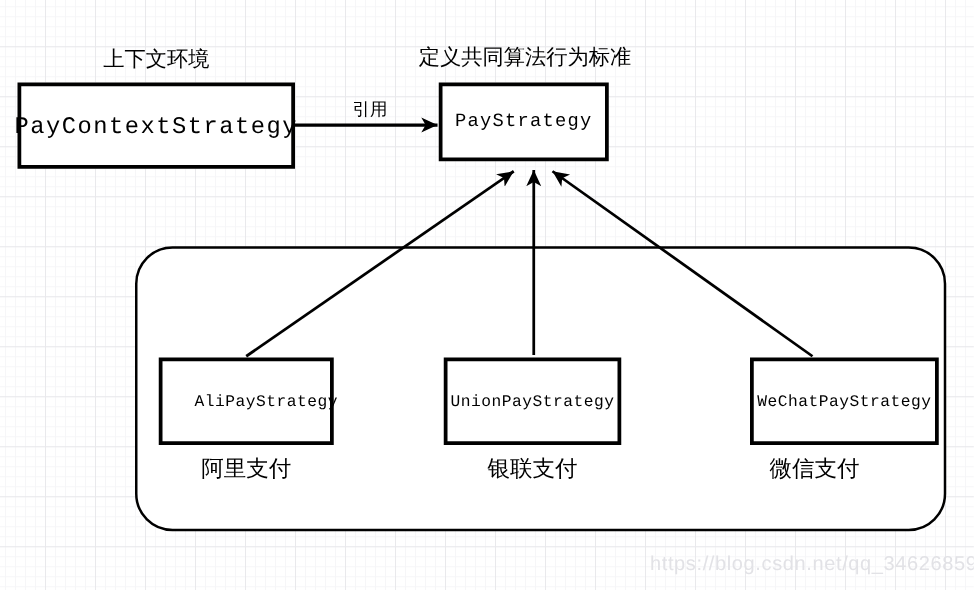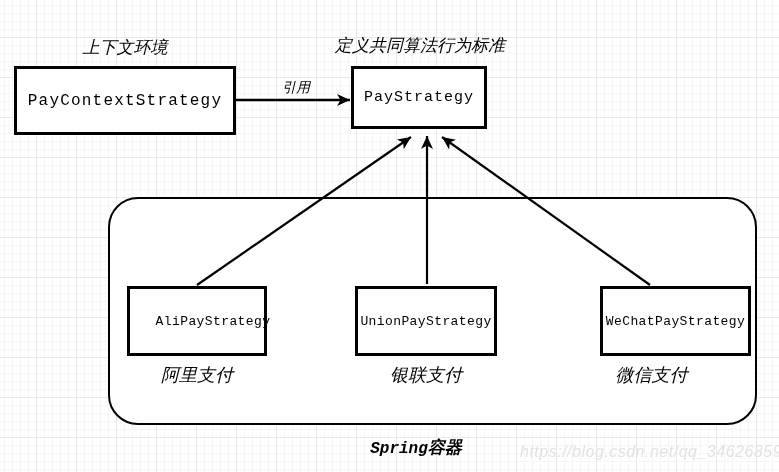--- a/index.html
+++ b/index.html
@@ -11,35 +11,35 @@
     background-image:
       linear-gradient(#e9e9ec 1px, transparent 1px),
       linear-gradient(90deg, #e9e9ec 1px, transparent 1px),
       linear-gradient(#f6f6f8 1px, transparent 1px),
       linear-gradient(90deg, #f6f6f8 1px, transparent 1px);
     background-size:40px 40px,40px 40px,8px 8px,8px 8px;
     background-position:-4px -3px;
     font-family:"Liberation Sans","DejaVu Sans",sans-serif;
     color:#000;
   }
-  .abs{position:absolute;font-style:italic;}
+  .abs{position:absolute;}
   .label{color:#000;text-align:center;}
   .cjk{font-family:"Liberation Sans","DejaVu Sans",sans-serif;}
   .mono{font-family:"Liberation Mono","DejaVu Sans Mono",monospace;}
   .box{
     position:absolute;
     background:#fff;
     border:3px solid #000;
     display:flex;align-items:center;justify-content:center;
     box-sizing:border-box;
   }
   .box span{white-space:nowrap;}
   .ctx-label{left:15px;top:36px;width:220px;font-size:17px;}
   .strat-label{left:300px;top:34px;width:240px;font-size:17px;}
-  .ctx-box{left:14px;top:66px;width:222px;height:69px;font-size:16px;letter-spacing:1.2px;}
+  .ctx-box{left:14px;top:66px;width:222px;height:69px;font-size:19px;letter-spacing:1.2px;}
   .strat-box{left:351px;top:66px;width:136px;height:63px;font-size:15px;letter-spacing:1px;}
   .ref-label{left:260px;top:79px;width:72px;font-size:14px;}
   .container-rect{
     position:absolute;
     left:108px;top:197px;width:649px;height:228px;
     background:#fff;
     border:2.6px solid #000;
     border-radius:30px;
     box-sizing:border-box;
   }
@@ -94,23 +94,20 @@
   </div>
   <div class="box mono small-box wechat-box">
     <span>WeChatPayStrategy</span>
   </div>
 
   <div class="abs label cjk node-label ali-label">阿里支付</div>
   <div class="abs label cjk node-label wechat-label">微信支付</div>
   <div class="abs label cjk node-label union-label">银联支付</div>
 
 
-  <div class="abs spring-label">
-    <span class="en">Spring</span><span class="cjk">容器</span>
-  </div>
 
   <div class="abs watermark">https://blog.csdn.net/qq_34626859</div>
 
   <svg class="arrows" width="779" height="472" viewBox="0 0 779 472">
     <defs>
       <marker id="ah" markerUnits="userSpaceOnUse" markerWidth="16" markerHeight="14" refX="13" refY="7" orient="auto">
         <path d="M0,1 L13,7 L0,13 L3.5,7 Z" fill="#000"></path>
       </marker>
     </defs>
 

